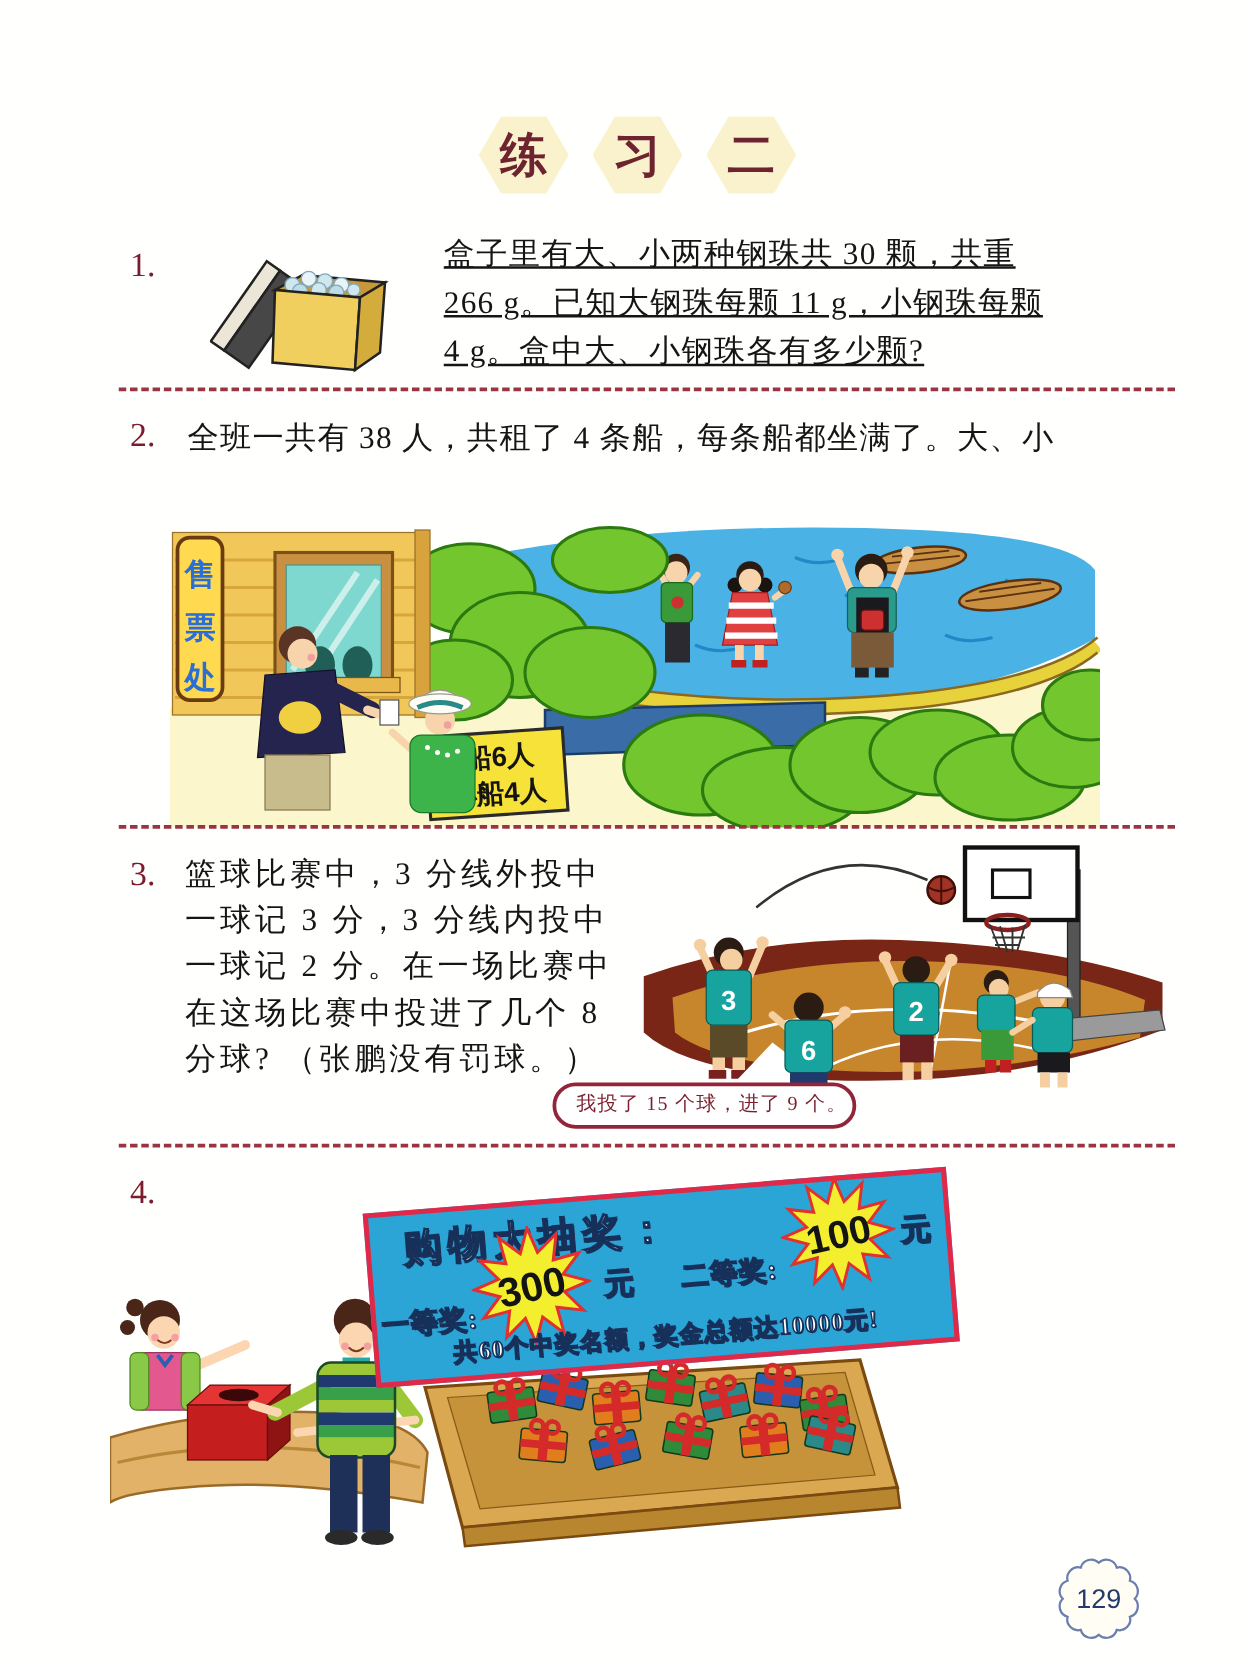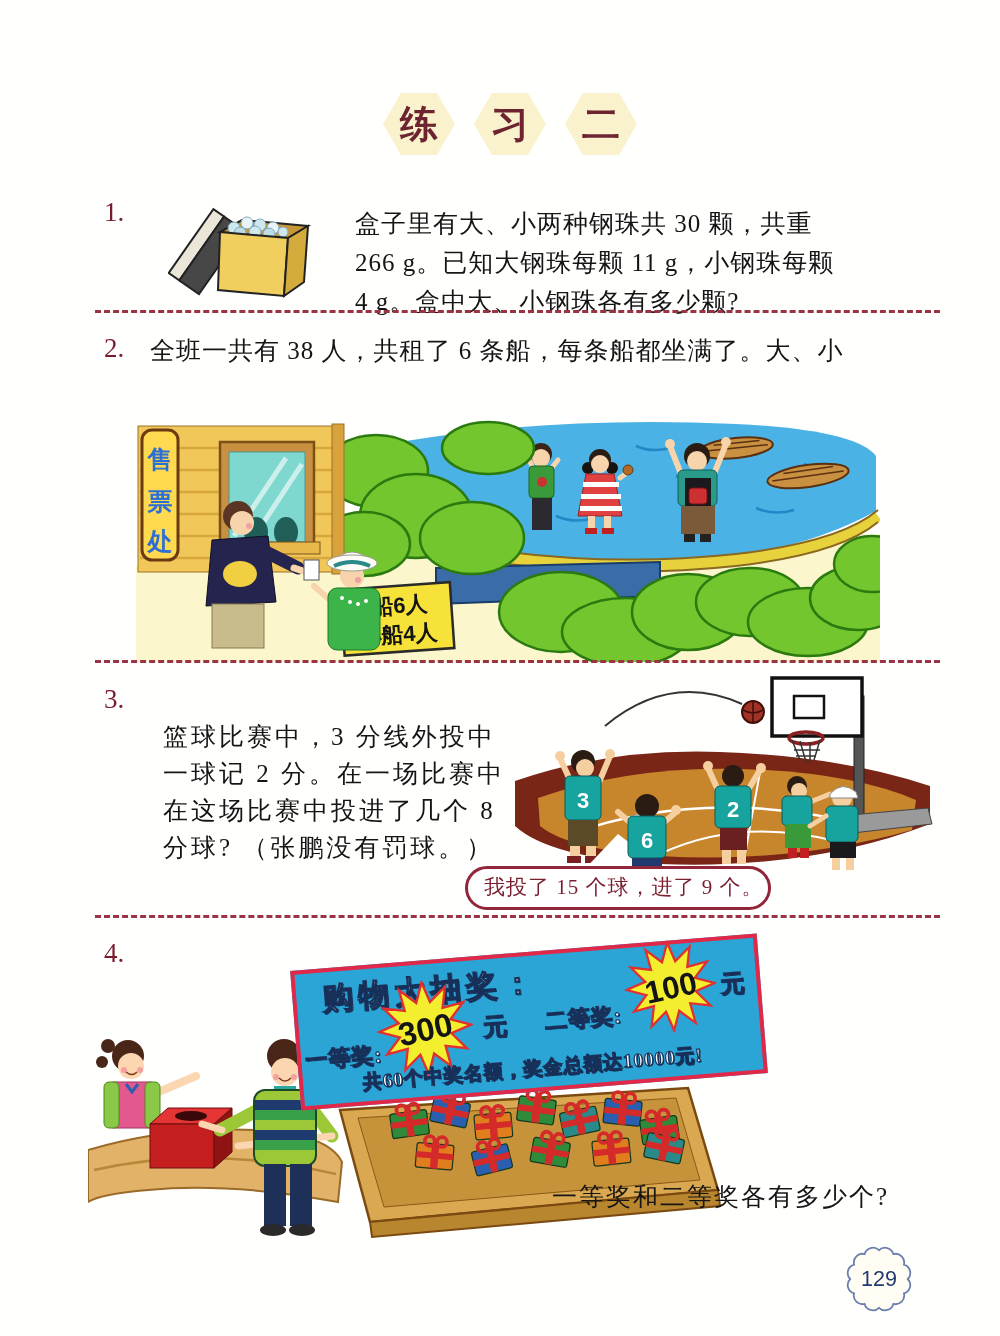--- a/index.html
+++ b/index.html
@@ -9,22 +9,22 @@
   .pnum{position:absolute;font-size:27px;color:#7a1c2e;font-family:"Liberation Serif",serif;}
   .ptext{position:absolute;font-size:25px;line-height:39px;color:#151515;letter-spacing:1px;}
   .ptext div{white-space:nowrap;}
   
   #title{position:absolute;left:383px;top:93px;display:flex;gap:19px;}
   .hex{width:72px;height:62px;background:#faf2cc;display:flex;align-items:center;justify-content:center;
        clip-path:polygon(25% 0,75% 0,100% 50%,75% 100%,25% 100%,0 50%);}
   .hex span{font-size:38px;font-weight:600;color:#6e2430;}
   
   #p3text{letter-spacing:3px;line-height:37px;}
-  .bubble{position:absolute;left:465px;top:866px;background:#fff;border:3px solid #93253a;border-radius:22px;
-          padding:4px 4px 6px 16px;font-size:21px;color:#7a1f2e;letter-spacing:1px;white-space:nowrap;z-index:5;}
+  .bubble{position:absolute;left:442px;top:866px;background:#fff;border:3px solid #93253a;border-radius:22px;
+          padding:4px 4px 6px 16px;font-size:16px;color:#7a1f2e;letter-spacing:1px;white-space:nowrap;z-index:5;}
   
   #poster{position:absolute;left:295px;top:952px;width:460px;height:132px;background:#2aa5d6;
           border:4px solid #e02848;transform:rotate(-4.6deg);z-index:2;}
   .outl{color:#fff;font-weight:bold;-webkit-text-stroke:1.2px #16305a;text-shadow:1px 1px 0 #16305a;}
   #posterTitle{position:absolute;left:26px;top:6px;font-size:31px;letter-spacing:5px;}
   .prizeLabel{position:absolute;font-size:22px;letter-spacing:1px;}
   .star{position:absolute;}
   .unit{position:absolute;font-size:24px;}
   #footnote{position:absolute;left:18px;top:100px;width:424px;text-align:center;font-size:19px;letter-spacing:1px;}
   #q4{position:absolute;left:552px;top:1180px;font-size:25px;letter-spacing:2px;color:#151515;}
@@ -64,31 +64,31 @@
       <circle cx="105" cy="38" r="6" fill="#e8f4f6" stroke="#7fa8bc"></circle>
       <circle cx="115" cy="42" r="5" fill="#cfe8ee" stroke="#7fa8bc"></circle>
       <circle cx="72" cy="43" r="6" fill="#bcdce6" stroke="#7fa8bc"></circle>
       <circle cx="87" cy="42" r="6" fill="#cfe8ee" stroke="#7fa8bc"></circle>
       <circle cx="101" cy="44" r="6" fill="#bcdce6" stroke="#7fa8bc"></circle>
     </g>
     <polygon points="52,42 120,48 116,106 50,100" fill="#f0cf5e" stroke="#222" stroke-width="2"></polygon>
     <polygon points="120,48 140,36 136,92 116,106" fill="#d4ac3c" stroke="#222" stroke-width="2"></polygon>
   </svg>
 
-  <div class="ptext" style="left:355px;top:204px;">
+  <div class="ptext" style="left:355px;top:184px;text-decoration:underline;">
     <div>盒子里有大、小两种钢珠共 30 颗，共重</div>
     <div>266 g。已知大钢珠每颗 11 g，小钢珠每颗</div>
     <div>4 g。盒中大、小钢珠各有多少颗?</div>
   </div>
 
   <div class="sep" style="top:310px;"></div>
 
   <div class="pnum" style="left:104px;top:333px;">2.</div>
   <div class="ptext" style="left:150px;top:331px;">
-    <div>全班一共有 38 人，共租了 6 条船，每条船都坐满了。大、小</div>
+    <div>全班一共有 38 人，共租了 4 条船，每条船都坐满了。大、小</div>
   </div>
 
   <svg class="scene" style="left:136px;top:416px;" width="744" height="246" viewBox="0 0 744 246">
 
     <polygon points="0,150 360,128 744,118 744,246 0,246" fill="#faf4c2" opacity="0.85"></polygon>
 
     <path d="M270,25 Q420,0 600,8 Q720,14 740,40 L740,95 Q640,150 480,148 Q340,146 282,120 Q262,70 270,25 Z" fill="#4ab2e4"></path>
     <path d="M540,60 q20,8 40,2 M620,92 q18,8 38,2 M420,100 q18,8 38,2 M668,48 q16,7 34,2 M500,30 q16,7 34,2" stroke="#2288c8" stroke-width="2.5" fill="none"></path>
 
     <g transform="rotate(-6 600 32)">
@@ -206,22 +206,23 @@
       <circle cx="206" cy="182" r="2" fill="#fff"></circle>
         <circle cx="214" cy="186" r="2" fill="#fff"></circle>
       <circle cx="222" cy="188" r="2" fill="#fff"></circle>
         <circle cx="230" cy="185" r="2" fill="#fff"></circle>
     </g>
   </svg>
 
   <div class="sep" style="top:660px;"></div>
 
   <div class="pnum" style="left:104px;top:684px;">3.</div>
-  <div class="ptext" id="p3text" style="left:148px;top:718px;margin-left:15px;">
+  <div class="ptext" id="p3text" style="left:148px;top:681px;">
     <div>篮球比赛中，3 分线外投中</div>
+    <div>一球记 3 分，3 分线内投中</div>
     <div>一球记 2 分。在一场比赛中</div>
     <div>在这场比赛中投进了几个 8</div>
     <div>分球? （张鹏没有罚球。）</div>
   </div>
 
   <svg class="scene" style="left:510px;top:666px;" width="424" height="208" viewBox="0 0 424 208">
 
     <path d="M5,115 Q100,82 210,86 Q330,90 420,120 L420,158 Q300,204 150,198 Q40,192 5,160 Z" fill="#7a2616"></path>
     <path d="M28,132 Q120,100 230,103 Q340,106 406,134 L402,164 Q280,198 150,190 Q60,184 30,160 Z" fill="#c8862c"></path>
     <path d="M60,168 Q200,118 366,162" stroke="#fff" stroke-width="2.5" fill="none"></path>
@@ -404,21 +405,20 @@
       <use href="#gift" x="514" y="60" width="42" height="37" style="--c:#2a5fb0" transform="rotate(6 534 78)"></use>
       <use href="#gift" x="550" y="78" width="42" height="37" style="--c:#2f8a3a" transform="rotate(-8 570 96)"></use>
       <use href="#gift" x="326" y="104" width="42" height="37" style="--c:#e07e1e" transform="rotate(5 346 122)"></use>
       <use href="#gift" x="382" y="108" width="42" height="37" style="--c:#2a5fb0" transform="rotate(-14 402 126)"></use>
       <use href="#gift" x="442" y="100" width="42" height="37" style="--c:#2f8a3a" transform="rotate(10 462 118)"></use>
       <use href="#gift" x="502" y="100" width="42" height="37" style="--c:#e07e1e" transform="rotate(-6 522 118)"></use>
       <use href="#gift" x="556" y="96" width="42" height="37" style="--c:#2a8a8a" transform="rotate(12 576 114)"></use>
     </g>
   </svg>
 
-  <div id="q4">一等奖和二等奖各有多少个?</div>
 
   <div style="position:absolute;left:843px;top:1243px;">
     <svg width="72" height="72" viewBox="0 0 100 100">
       <path d="M90,50 A12,12 0 0 1 84.6,70 A12,12 0 0 1 70,84.6 A12,12 0 0 1 50,90 A12,12 0 0 1 30,84.6 A12,12 0 0 1 15.4,70 A12,12 0 0 1 10,50 A12,12 0 0 1 15.4,30 A12,12 0 0 1 30,15.4 A12,12 0 0 1 50,10 A12,12 0 0 1 70,15.4 A12,12 0 0 1 84.6,30 A12,12 0 0 1 90,50 Z" fill="#fffdf4" stroke="#6a7fae" stroke-width="2.5"></path>
       <text x="50" y="60" font-size="30" text-anchor="middle" fill="#223a6e" font-family="Liberation Serif, serif">129</text>
     </svg>
   </div>
 
 </div>
 

